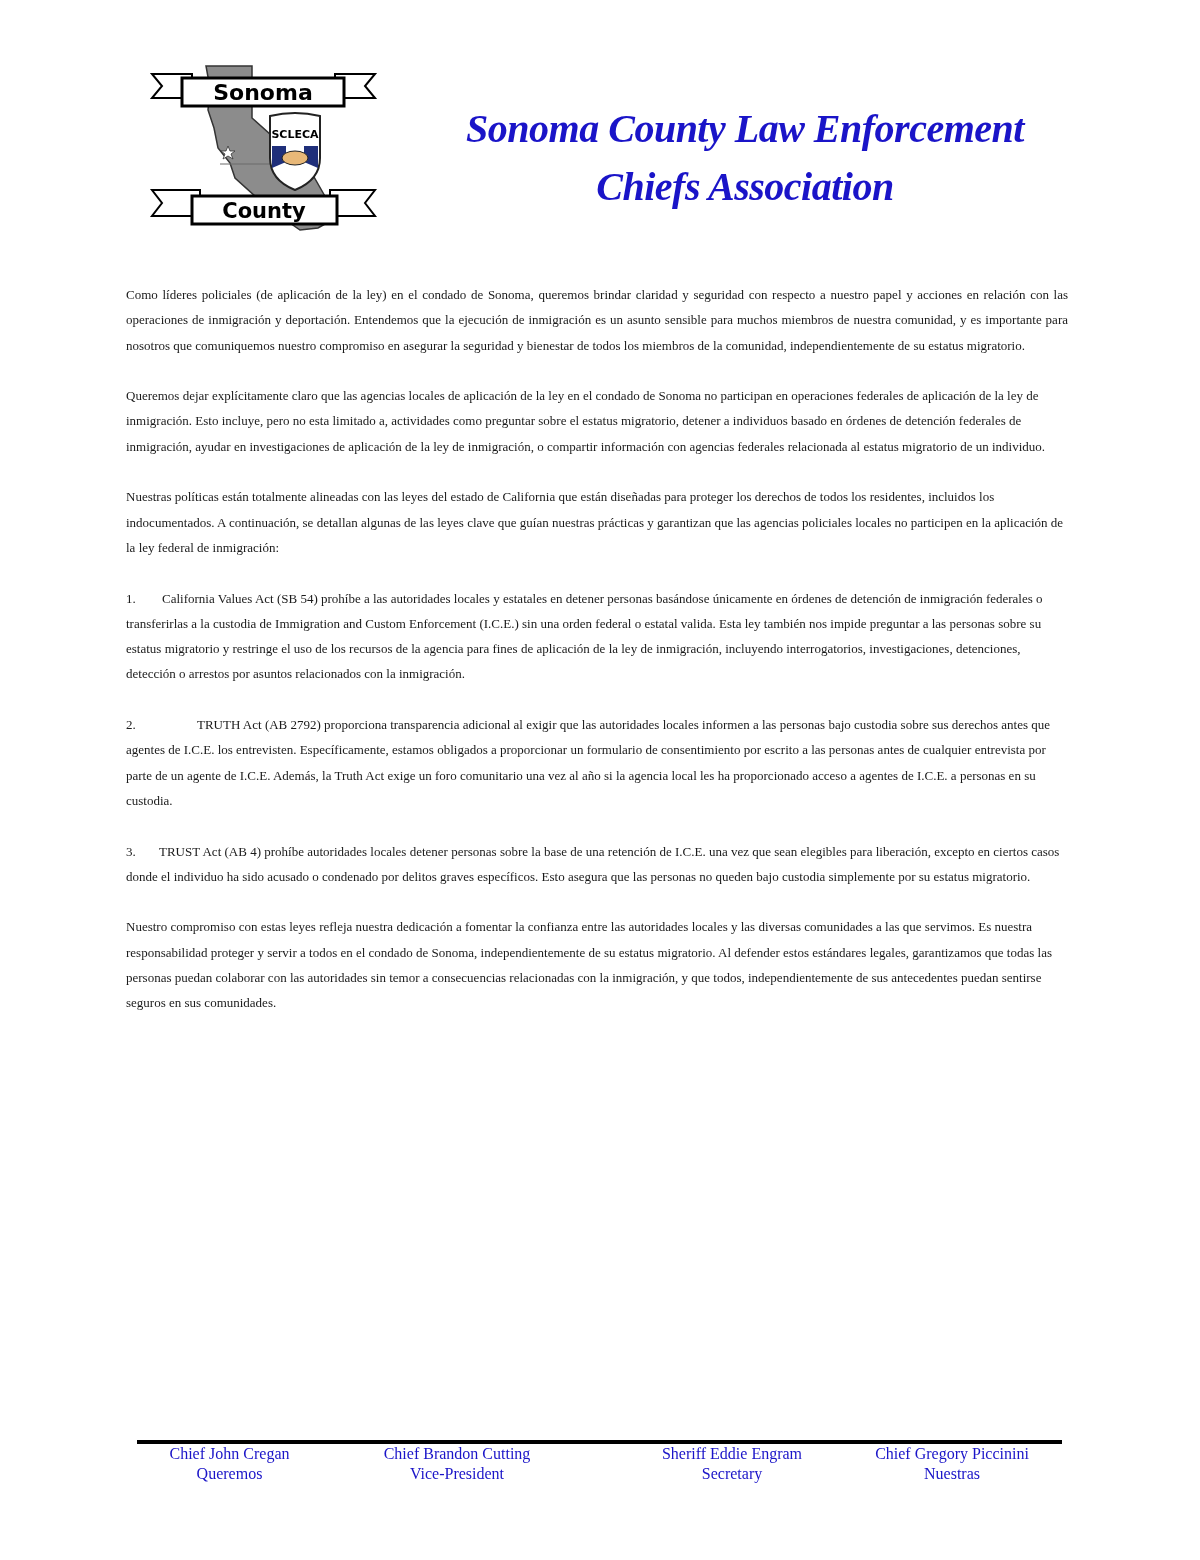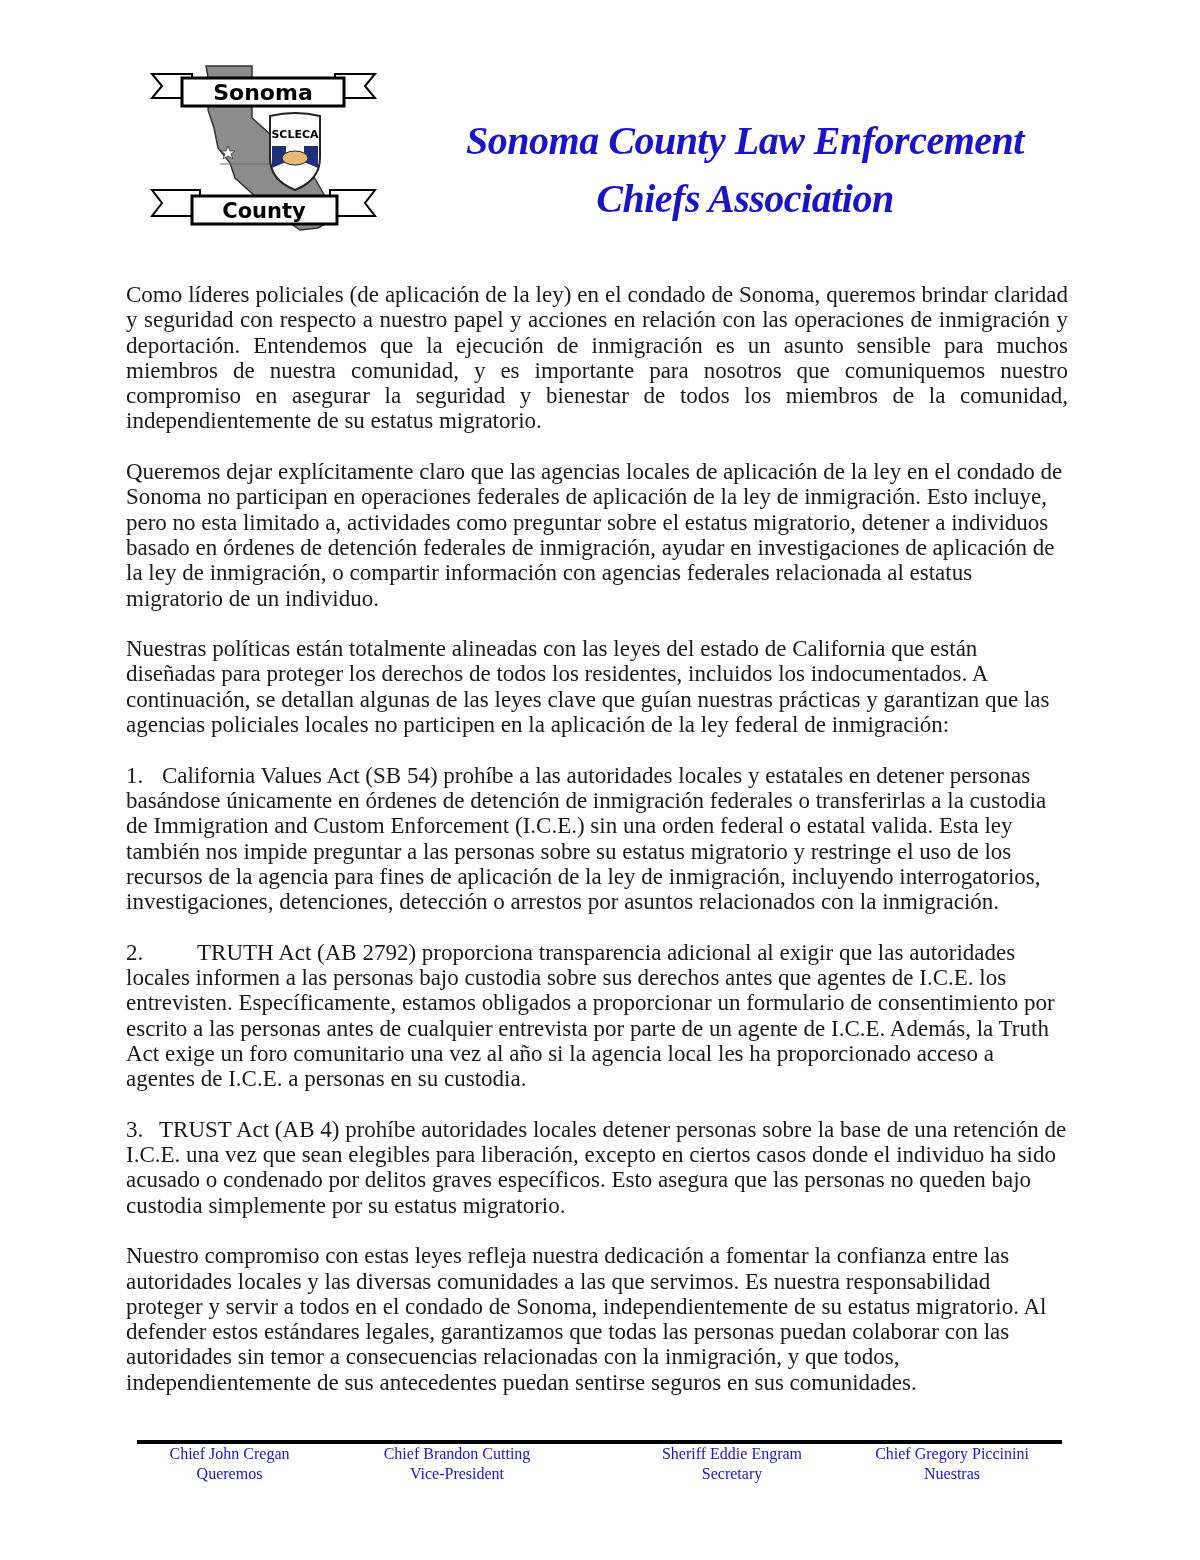--- a/index.html
+++ b/index.html
@@ -5,33 +5,33 @@
     * { box-sizing: border-box; margin: 0; padding: 0; }
     html, body { width: 1200px; height: 1560px; background: #ffffff; }
     body { position: relative; overflow: hidden; }
 
     .logo {
       position: absolute; left: 140px; top: 58px; width: 245px; height: 178px;
     }
     .logo svg { width: 100%; height: 100%; display: block; }
 
     .org-title {
-      position: absolute; left: 400px; top: 112px; width: 690px;
+      position: absolute; left: 400px; top: 100px; width: 690px;
       text-align: center;
       font-family: "Liberation Serif", serif;
       font-style: italic; font-weight: bold;
       color: #1a14c8;
       font-size: 40px; line-height: 58px;
       letter-spacing: -0.5px;
     }
 
     .body-text {
       position: absolute; left: 126px; top: 282px; width: 942px;
       font-family: "Liberation Serif", serif;
-      font-size: 23px; line-height: 25.3px;
+      font-size: 13px; line-height: 25.3px;
       color: #1a1a1a;
     }
     .para { margin-bottom: 25.3px; }
     .justify { text-align: justify; }
     .list-num { display: inline-block; }
     .num1 { width: 36px; }
     .num2 { width: 71px; }
     .num3 { width: 33px; }
 
     .footer-rule {

